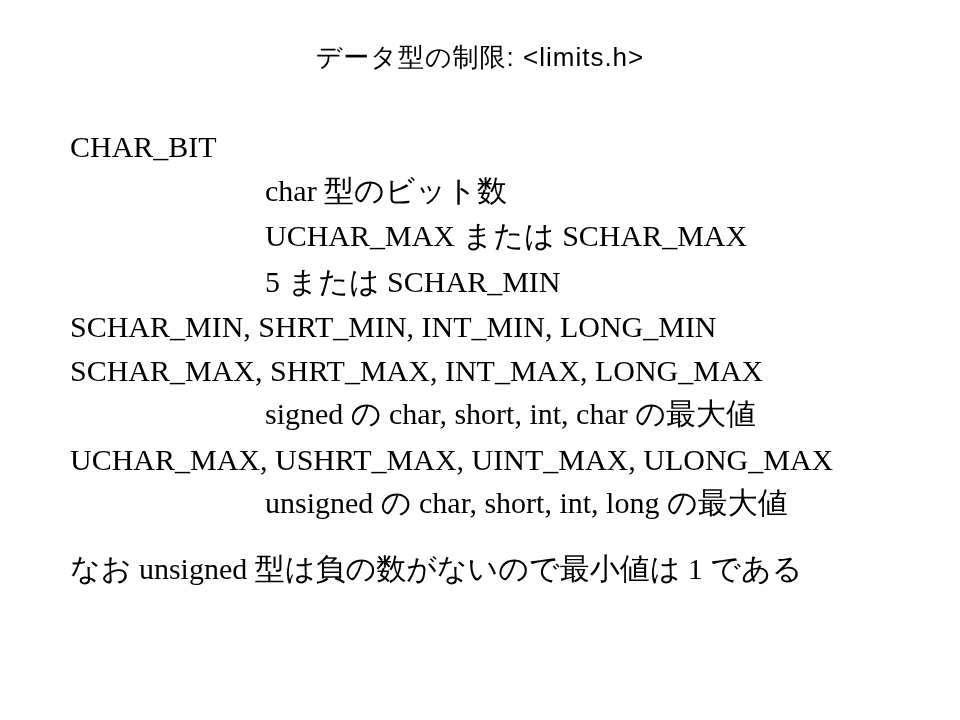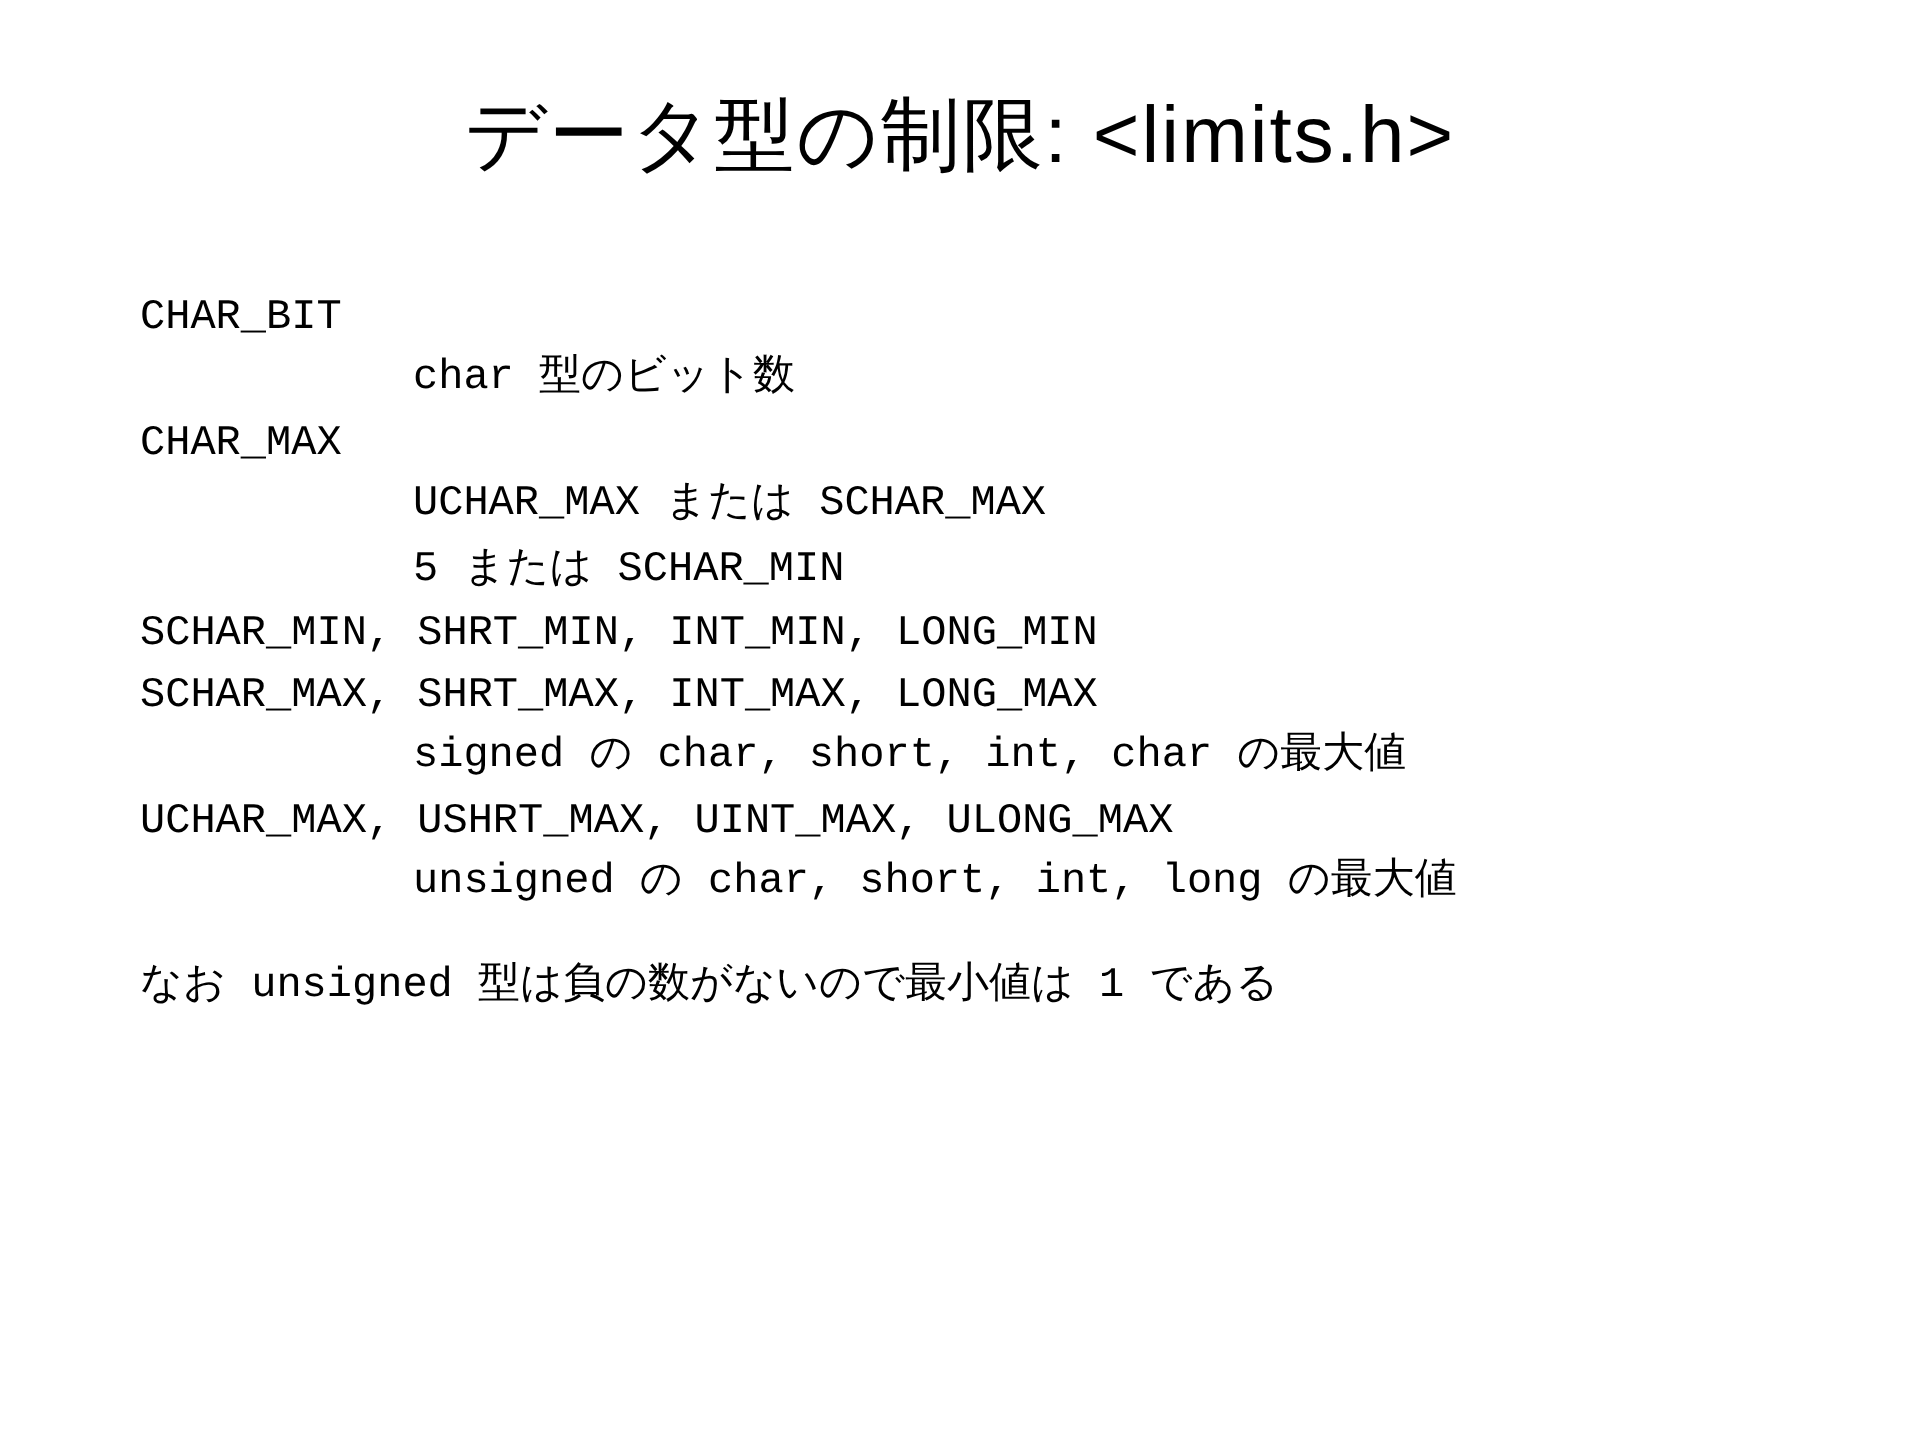--- a/index.html
+++ b/index.html
@@ -13,30 +13,30 @@
       overflow: hidden;
     }
     .slide {
       width: 100%;
       height: 100%;
       box-sizing: border-box;
       padding: 30px 70px 40px 70px;
     }
     .title {
       text-align: center;
-      font-size: 40px;
+      font-size: 26px;
       font-weight: normal;
       margin-top: 10px;
       margin-bottom: 50px;
       letter-spacing: 1px;
     }
     .content {
-      font-size: 21px;
+      font-size: 30px;
       line-height: 1.45;
-      font-family: Liberation Mono, monospace;
+      font-family: Liberation Serif, serif;
     }
     .term {
       margin: 0;
     }
     .desc {
       margin: 0 0 2px 0;
       padding-left: 6.5em;
     }
     .note {
       margin-top: 22px;
@@ -45,21 +45,20 @@
 </head>
 <body>
 
 <div class="slide">
   <div class="title">データ型の制限: &lt;limits.h&gt;</div>
   <div class="content">
 
     <div class="term">CHAR_BIT</div>
     <div class="desc">char 型のビット数</div>
 
-    <div class="term">CHAR_MAX</div>
     <div class="desc">UCHAR_MAX または SCHAR_MAX</div>
 
     <div class="desc">5 または SCHAR_MIN</div>
 
     <div class="term">SCHAR_MIN, SHRT_MIN, INT_MIN, LONG_MIN</div>
 
     <div class="term">SCHAR_MAX, SHRT_MAX, INT_MAX, LONG_MAX</div>
     <div class="desc">signed の char, short, int, char の最大値</div>
 
     <div class="term">UCHAR_MAX, USHRT_MAX, UINT_MAX, ULONG_MAX</div>

